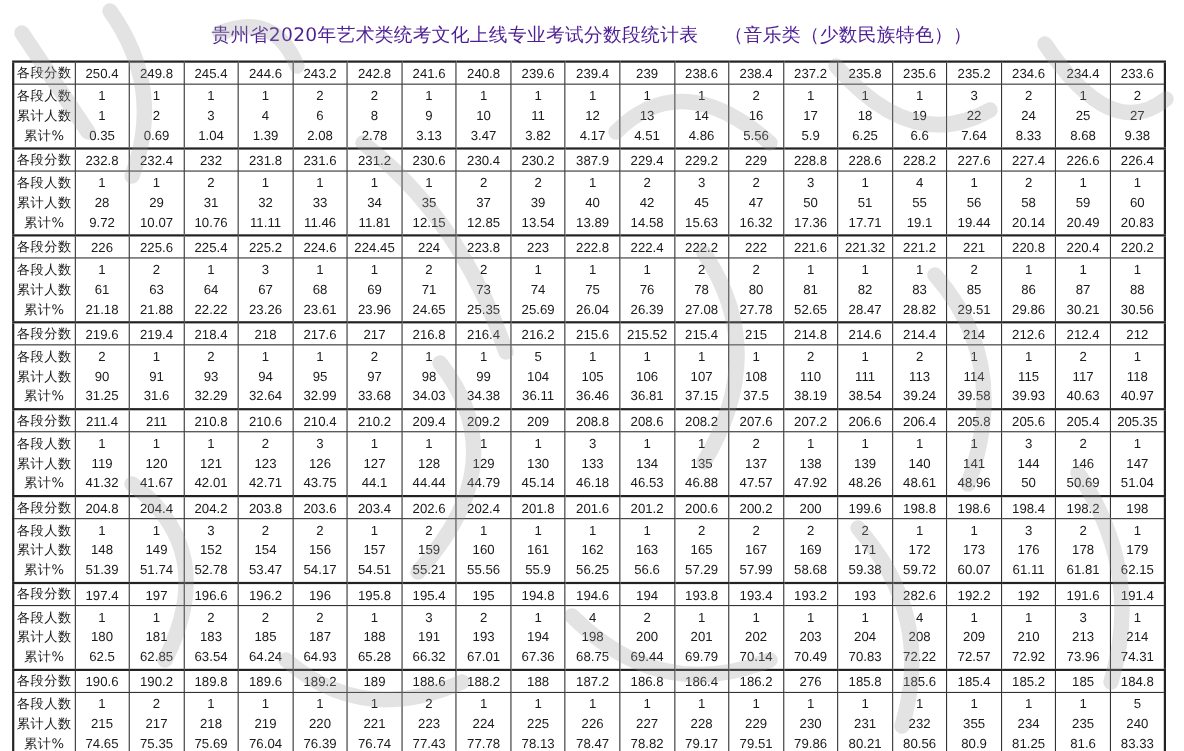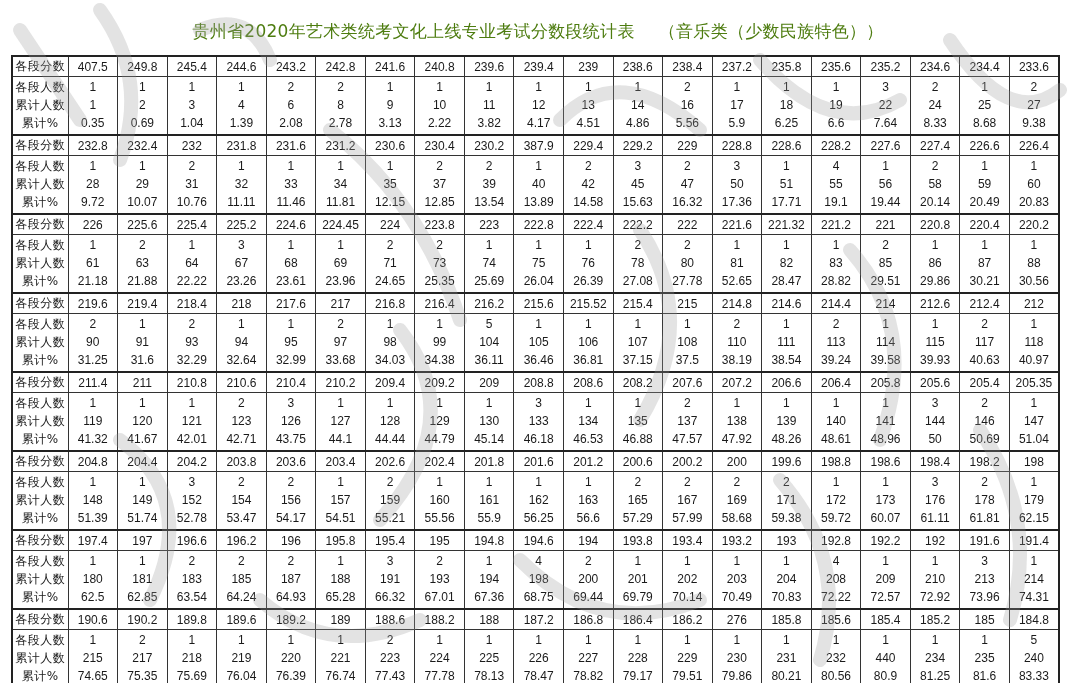--- a/index.html
+++ b/index.html
@@ -1,18 +1,18 @@
 <!DOCTYPE html>
 <html><head>
 <meta charset="utf-8">
 <style>
   html, body { margin:0; padding:0; background:#ffffff; }
   body { width:1076px; height:683px; position:relative; overflow:hidden; font-family:"Liberation Sans", sans-serif; color:#111; }
   .watermark { position:absolute; inset:0; pointer-events:none; z-index:2; }
-  .title { position:absolute; left:0; right:0; top:20px; text-align:center; font-size:17px; font-family:"DejaVu Sans", sans-serif; letter-spacing:0.3px; color:#4d7c0f; }
+  .title { position:absolute; left:0; right:0; top:20px; text-align:center; font-size:17px; font-family:"DejaVu Sans", sans-serif; letter-spacing:0.3px; color:#4c1d95; }
   .title .gap { display:inline-block; width:24px; }
   table.stats { position:absolute; left:11px; top:55px; width:1049px; border-collapse:collapse; table-layout:fixed; border:2px solid #222; z-index:1; }
   table.stats col.lab { width:56px; }
   table.stats td { border-left:1px solid #333; border-right:1px solid #333; text-align:center; font-size:12px; padding:0; color:#1a1a1a; }
   tr.hdr td { height:19px; border-top:2px solid #222; border-bottom:1px solid #333; }
   tr.dat td { height:55px; vertical-align:top; padding-top:2px; border-bottom:1px solid #333; }
   td.label { font-family:"DejaVu Sans", sans-serif; font-size:11px; color:#333; letter-spacing:0.5px;margin-left:35px; }
   .line { display:block; height:17.5px; line-height:17.5px; white-space:nowrap; }
   .line.l3 { line-height:19px; }
 </style>
@@ -43,21 +43,21 @@
       <col>
       <col>
       <col>
       <col>
       <col>
       <col>
     </colgroup>
   <tbody id="tbody">
       <tr class="hdr">
         <td class="label">各段分数</td>
-        <td>407.5</td>
+        <td>250.4</td>
         <td>249.8</td>
         <td>245.4</td>
         <td>244.6</td>
         <td>243.2</td>
         <td>242.8</td>
         <td>241.6</td>
         <td>240.8</td>
         <td>239.6</td>
         <td>239.4</td>
         <td>239</td>
@@ -108,21 +108,21 @@
           <span class="line l3">2.78</span>
         </td>
         <td>
           <span class="line">1</span>
           <span class="line">9</span>
           <span class="line l3">3.13</span>
         </td>
         <td>
           <span class="line">1</span>
           <span class="line">10</span>
-          <span class="line l3">2.22</span>
+          <span class="line l3">3.47</span>
         </td>
         <td>
           <span class="line">1</span>
           <span class="line">11</span>
           <span class="line l3">3.82</span>
         </td>
         <td>
           <span class="line">1</span>
           <span class="line">12</span>
           <span class="line l3">4.17</span>
@@ -838,21 +838,21 @@
         <td>195.8</td>
         <td>195.4</td>
         <td>195</td>
         <td>194.8</td>
         <td>194.6</td>
         <td>194</td>
         <td>193.8</td>
         <td>193.4</td>
         <td>193.2</td>
         <td>193</td>
-        <td>192.8</td>
+        <td>282.6</td>
         <td>192.2</td>
         <td>192</td>
         <td>191.6</td>
         <td>191.4</td>
       </tr>
       <tr class="dat">
         <td class="label">
           <span class="line">各段人数</span>
           <span class="line">累计人数</span>
           <span class="line l3">累计%</span>
@@ -1062,21 +1062,21 @@
           <span class="line">231</span>
           <span class="line l3">80.21</span>
         </td>
         <td>
           <span class="line">1</span>
           <span class="line">232</span>
           <span class="line l3">80.56</span>
         </td>
         <td>
           <span class="line">1</span>
-          <span class="line">440</span>
+          <span class="line">355</span>
           <span class="line l3">80.9</span>
         </td>
         <td>
           <span class="line">1</span>
           <span class="line">234</span>
           <span class="line l3">81.25</span>
         </td>
         <td>
           <span class="line">1</span>
           <span class="line">235</span>

